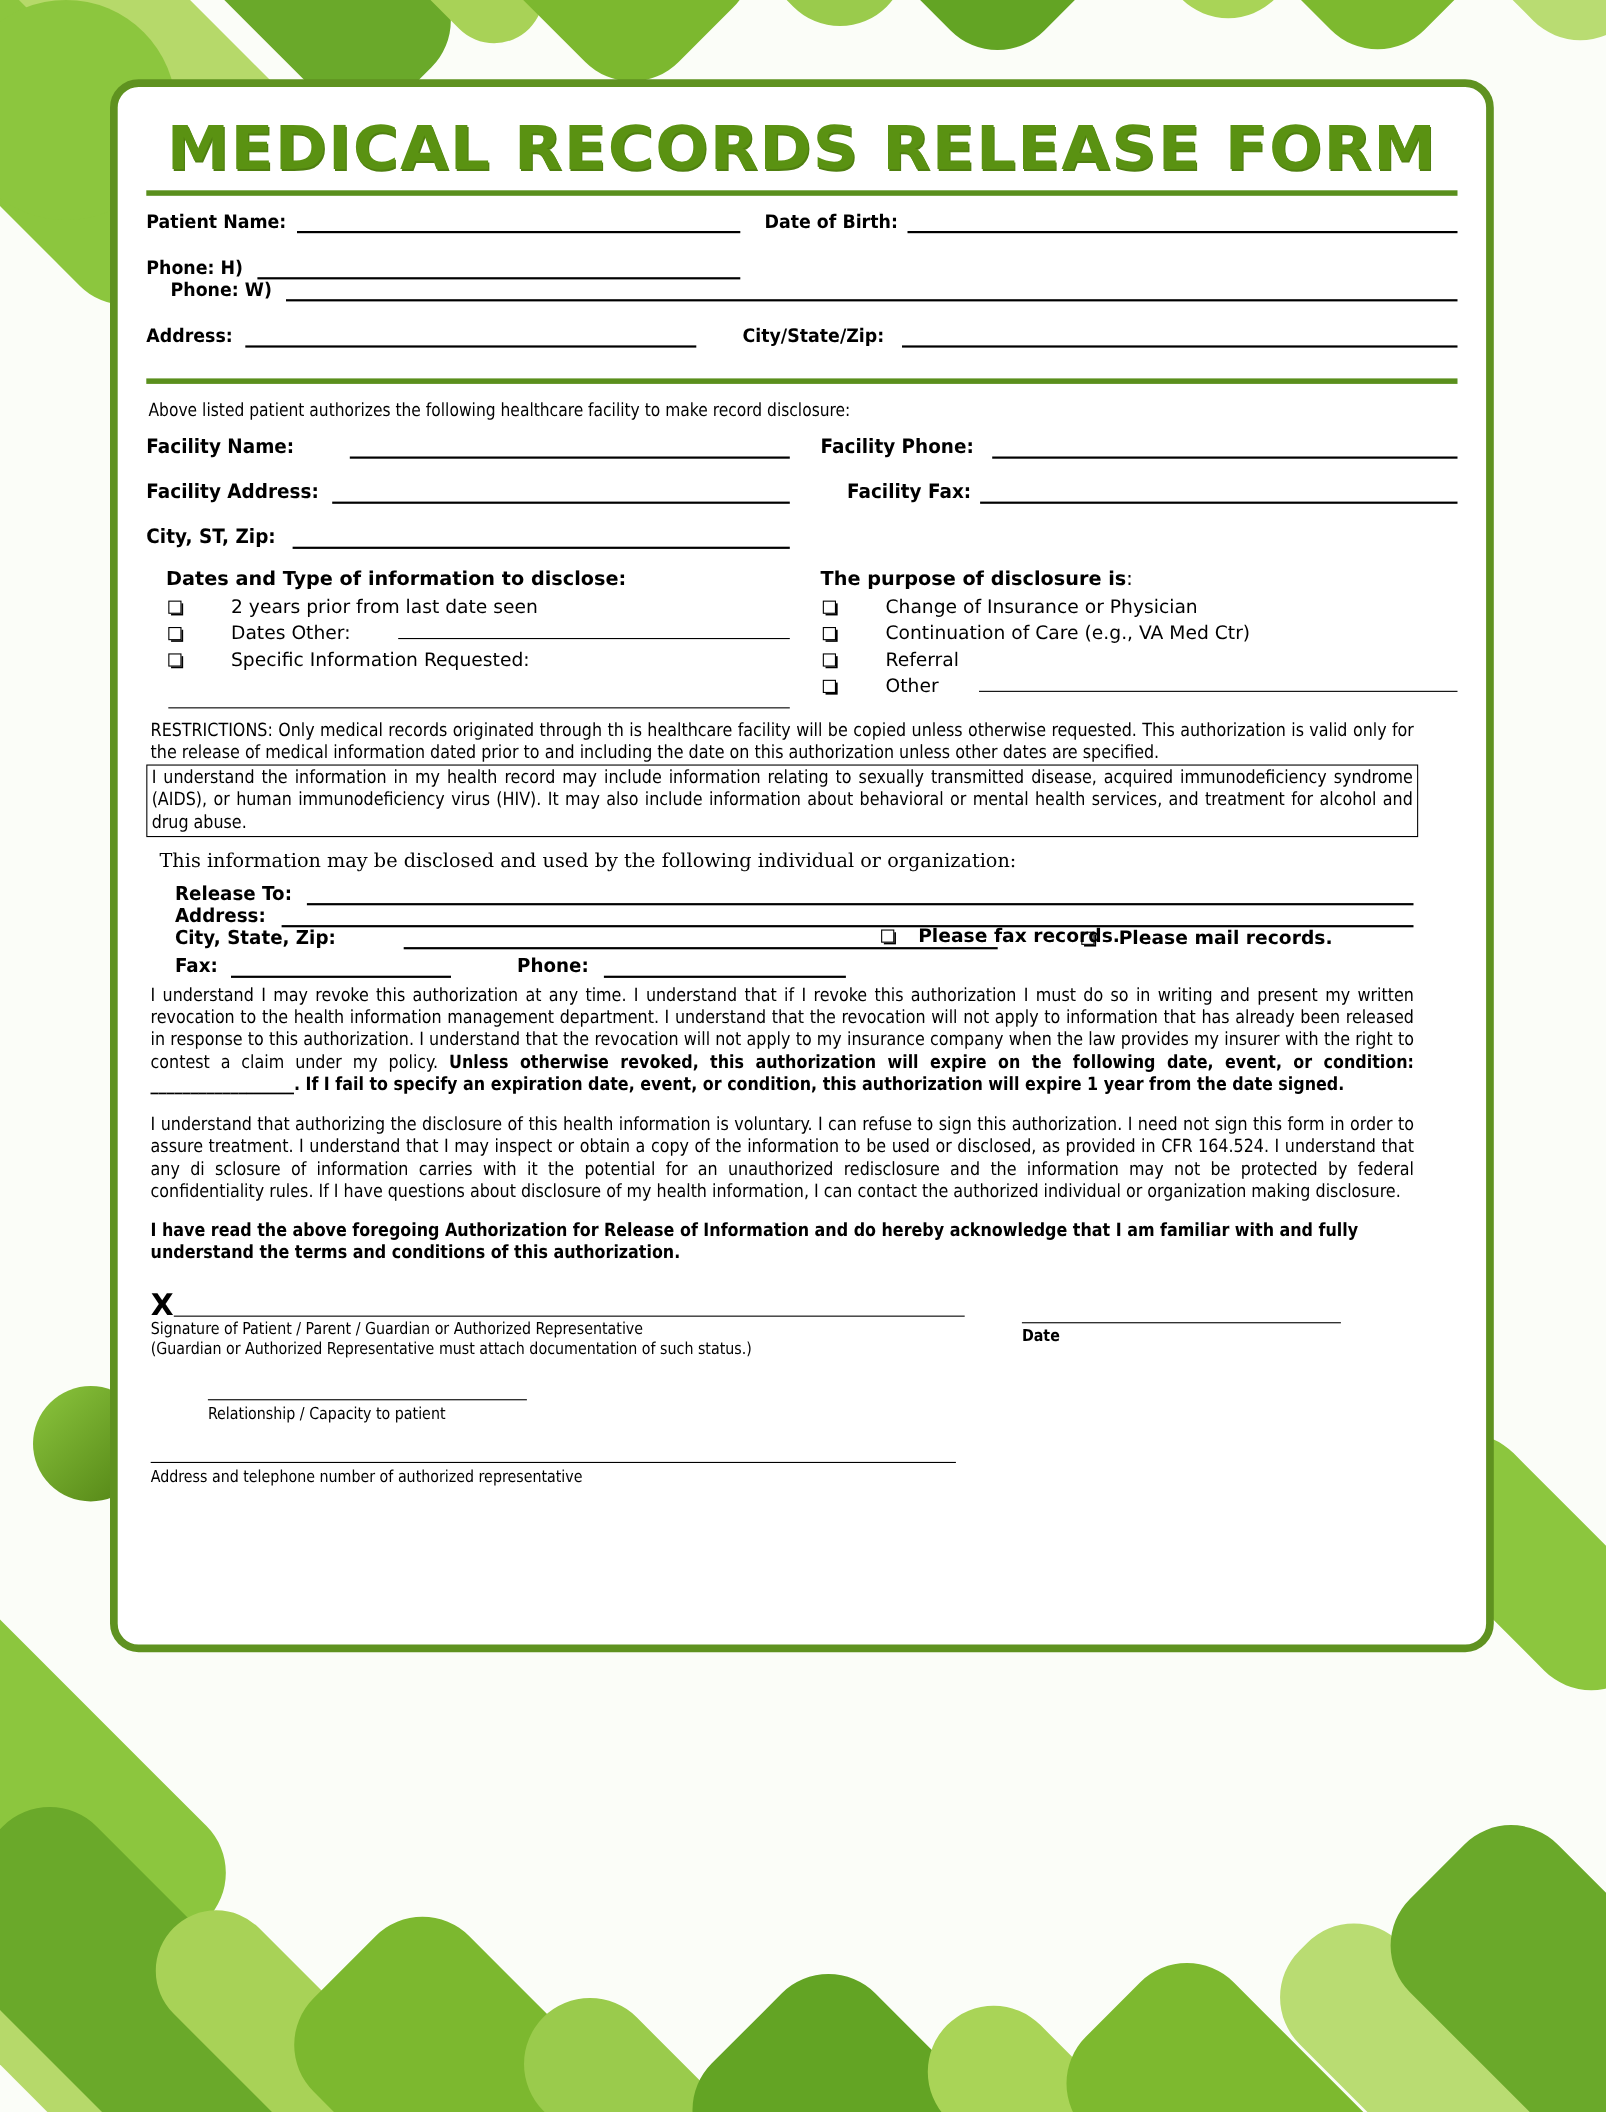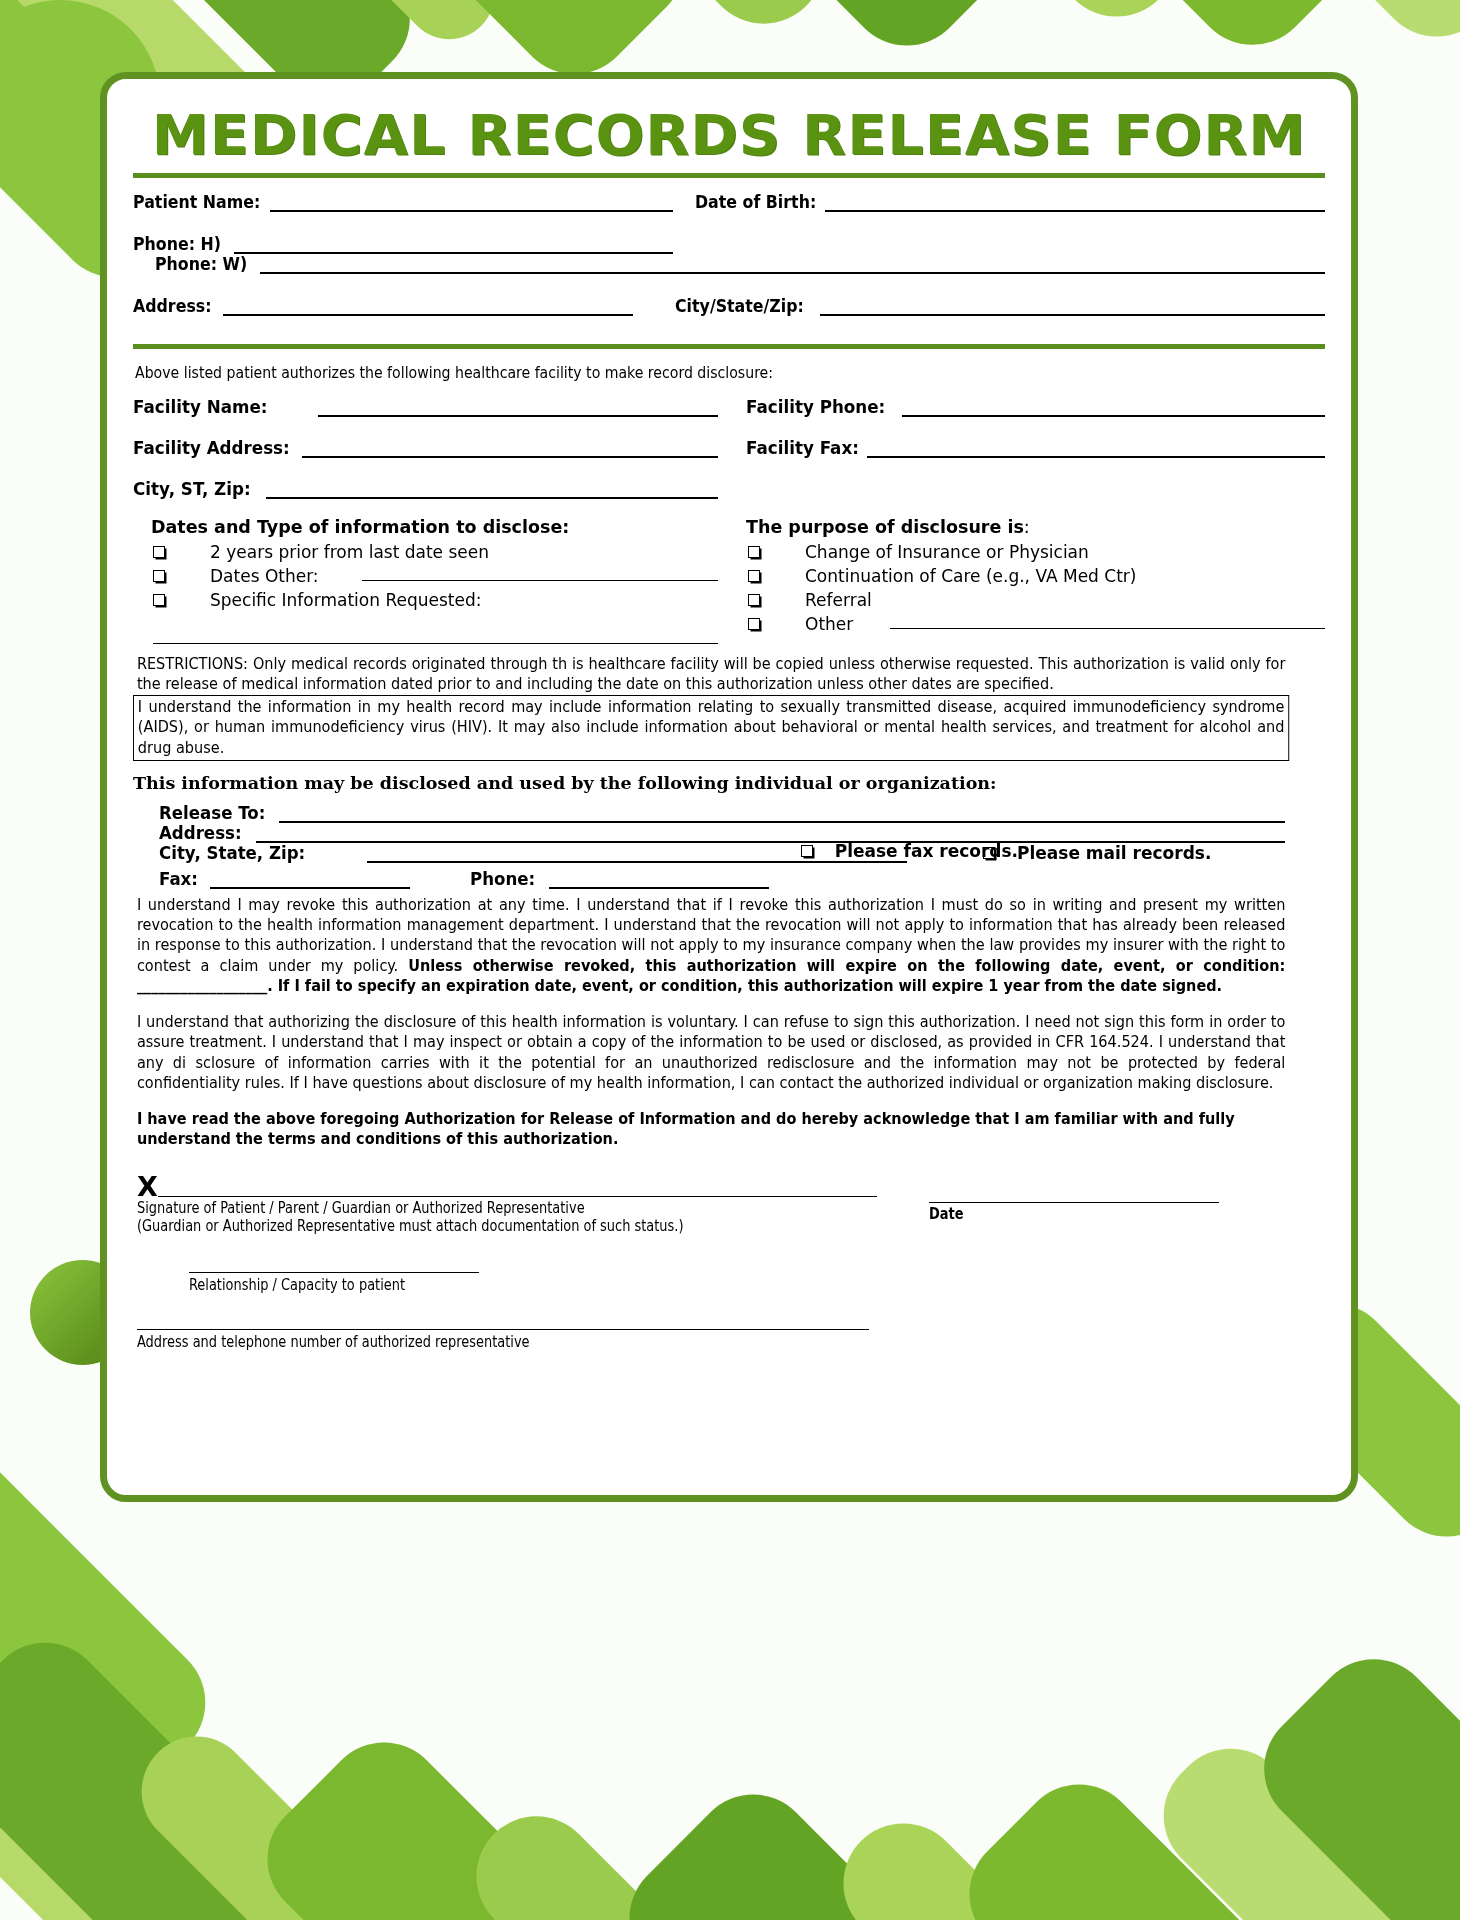--- a/index.html
+++ b/index.html
@@ -109,23 +109,23 @@
     transform:scaleX(0.97);
     transform-origin:left;
   }
   .boxed {
     border:1.5px solid #000;
     padding:1px 4px 2px 4px;
     margin-top:1px;
   }
   .serif-head {
     font-family:"DejaVu Serif", serif;
-    font-weight:bold;
+    font-weight:normal;
     font-size:17.5px;
-    margin:12px 0 10px 0;
+    margin:12px 0 10px 12px;
   }
   .rel-row { display:flex; align-items:flex-end; padding-left:26px; }
   .rel-lbl { font-weight:bold; font-size:17.5px; white-space:nowrap; transform:scaleX(0.95); transform-origin:left bottom; }
   .mailbox { display:flex; align-items:center; font-weight:bold; font-size:17px; white-space:nowrap; }
   .small-note { font-size:15px; font-family:"DejaVu Sans Condensed","DejaVu Sans", sans-serif; transform:scaleX(0.96); transform-origin:left; }
   .bold-inline { font-weight:bold; }
   .sig-x { font-weight:bold; font-size:27px; line-height:0.8; }
 </style>
 </head>
 <body>
@@ -206,21 +206,21 @@
     <div class="col" style="width:585px;gap:32px;">
       <span class="lbl" style="font-size:18px;">Facility Name:</span>
       <span class="fill" style="margin-left:8px;"></span>
     </div>
     <div class="col" style="flex:1; padding-left:28px;">
       <span class="lbl" style="font-size:18px;">Facility Phone:</span>
       <span class="fill" style="margin-left:6px;"></span>
     </div>
   </div>
 
-  <div class="row" style="margin-top:20px;">
+  <div class="row" style="margin-top:20px;gap:24px;">
     <div class="col" style="width:585px;">
       <span class="lbl" style="font-size:18px;">Facility Address:</span>
       <span class="fill"></span>
     </div>
     <div class="col" style="flex:1; padding-left:28px;">
       <span class="lbl" style="font-size:18px;">Facility Fax:</span>
       <span class="fill"></span>
     </div>
   </div>
 

